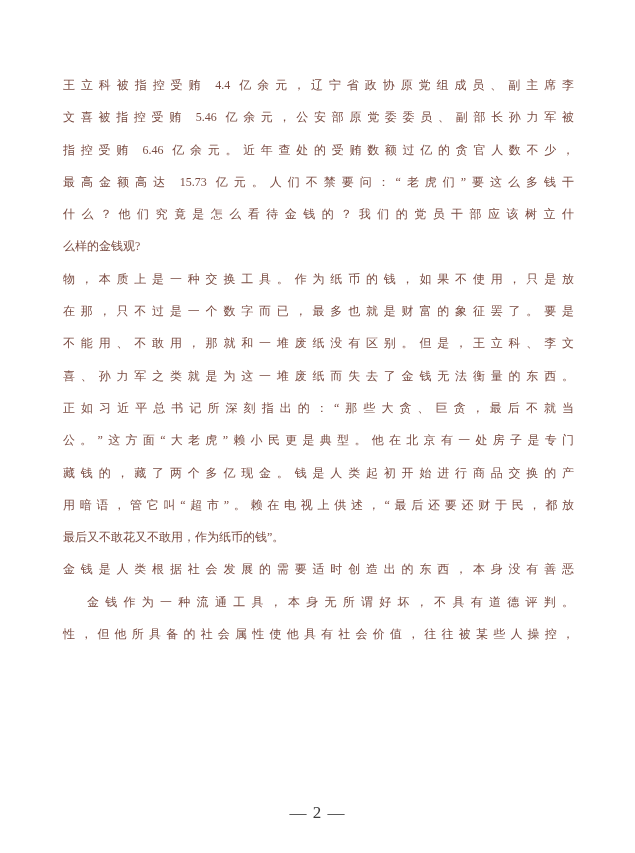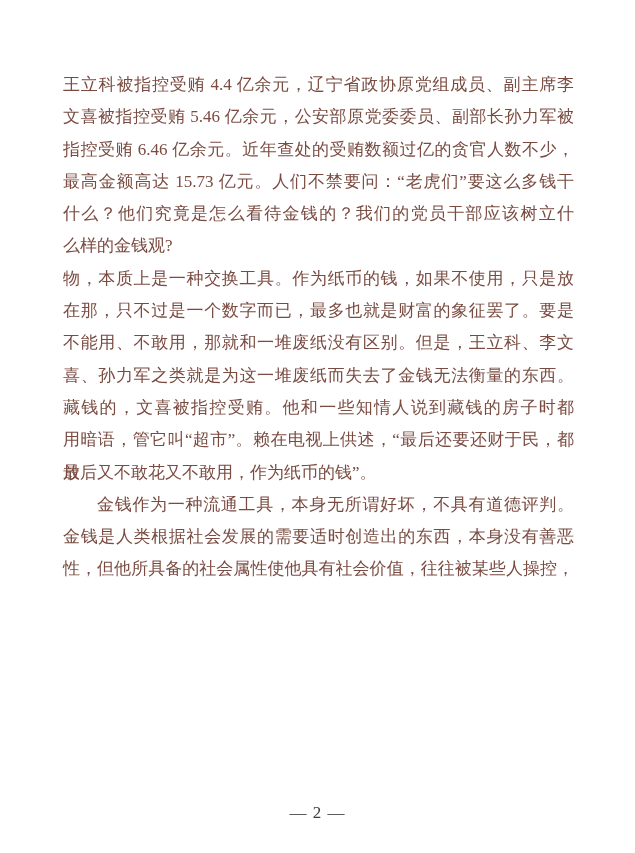--- a/index.html
+++ b/index.html
@@ -15,21 +15,21 @@
     width: 635px;
     height: 853px;
     background: #ffffff;
     font-family: "Liberation Serif", "DejaVu Serif", serif;
   }
   .text-block {
     position: absolute;
     left: 63px;
     top: 69px;
     width: 511px;
-    font-size: 17px;
+    font-size: 12px;
     line-height: 32.3px;
     color: #7a4b41;
     letter-spacing: 0;
   }
   .line {
     text-align: justify;
     text-align-last: justify;
     white-space: normal;
     height: 32.3px;
     overflow: visible;
@@ -60,21 +60,23 @@
       <div class="line">王立科被指控受贿 4.4 亿余元，辽宁省政协原党组成员、副主席李</div>
       <div class="line">文喜被指控受贿 5.46 亿余元，公安部原党委委员、副部长孙力军被</div>
       <div class="line">指控受贿 6.46 亿余元。近年查处的受贿数额过亿的贪官人数不少，</div>
       <div class="line">最高金额高达 15.73 亿元。人们不禁要问：“老虎们”要这么多钱干</div>
       <div class="line">什么？他们究竟是怎么看待金钱的？我们的党员干部应该树立什</div>
       <div class="line para-end">么样的金钱观?</div>
       <div class="line">物，本质上是一种交换工具。作为纸币的钱，如果不使用，只是放</div>
       <div class="line">在那，只不过是一个数字而已，最多也就是财富的象征罢了。要是</div>
       <div class="line">不能用、不敢用，那就和一堆废纸没有区别。但是，王立科、李文</div>
       <div class="line">喜、孙力军之类就是为这一堆废纸而失去了金钱无法衡量的东西。</div>
-      <div class="line">藏钱的，文喜被指控受贿。他和一些知情人说到藏钱的房子时都</div>
+      <div class="line">正如习近平总书记所深刻指出的：“那些大贪、巨贪，最后不就当</div>
+      <div class="line">公。”这方面“大老虎”赖小民更是典型。他在北京有一处房子是专门</div>
+      <div class="line">藏钱的，藏了两个多亿现金。钱是人类起初开始进行商品交换的产</div>
       <div class="line">用暗语，管它叫“超市”。赖在电视上供述，“最后还要还财于民，都放</div>
       <div class="line para-end">最后又不敢花又不敢用，作为纸币的钱”。</div>
+      <div class="line">金钱是人类根据社会发展的需要适时创造出的东西，本身没有善恶</div>
       <div class="line indent">金钱作为一种流通工具，本身无所谓好坏，不具有道德评判。</div>
-      <div class="line">金钱是人类根据社会发展的需要适时创造出的东西，本身没有善恶</div>
       <div class="line">性，但他所具备的社会属性使他具有社会价值，往往被某些人操控，</div>
     </div>
   <div class="footer" style="color: rgb(61, 61, 61);">— 2 —</div>
 </div>
 
 </body></html>

